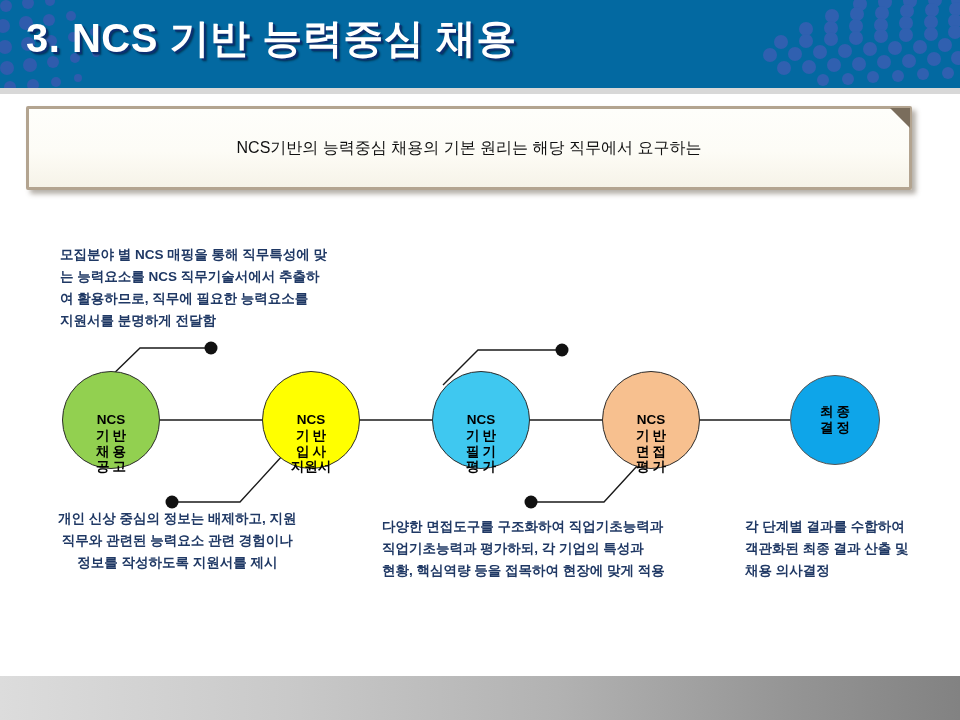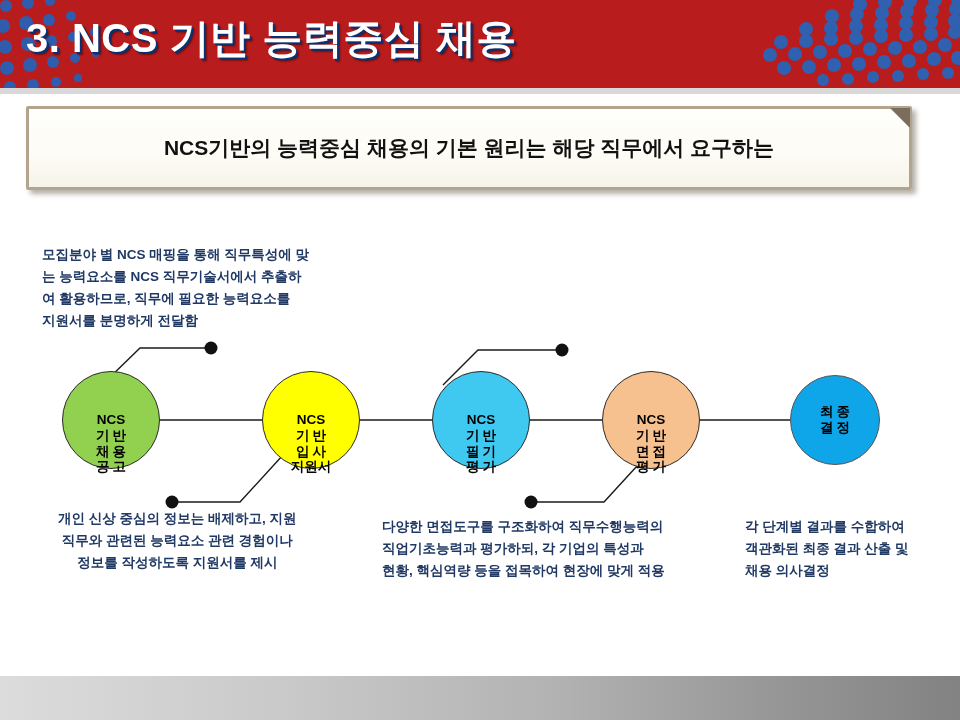--- a/index.html
+++ b/index.html
@@ -17,21 +17,21 @@
     background: #ffffff;
     overflow: hidden;
   }
 
   
   #header {
     position: absolute;
     left: 0; top: 0;
     width: 960px;
     height: 88px;
-    background: #b91c1c;
+    background: #0369a1;
     overflow: hidden;
   }
   .dotfield {
     position: absolute;
     top: 0;
     height: 88px;
     opacity: 1;
   }
   #dots-left { left: 0; width: 230px; }
   #dots-right { right: 0; width: 250px; }
@@ -77,22 +77,22 @@
   }
   #subtitle-box .fold {
     position: absolute;
     right: -1px;
     top: -1px;
     width: 0; height: 0;
     border-left: 20px solid transparent;
     border-top: 20px solid #7a6d5c;
   }
   .subtitle-line {
-    font-size: 21px;
-    font-weight: bold;
+    font-size: 16px;
+    font-weight: normal;
     color: #111111;
     line-height: 1.42;
     white-space: nowrap;
   }
 
   
   .callout {
     position: absolute;
     color: #1F3864;
     font-size: 13.5px;
@@ -288,36 +288,36 @@
     <span class="l ko">기반</span>
     <span class="l ko">면접</span>
     <span class="l ko">평가</span>
   </div>
 
   <div class="node" style="left:790px; top:375px; width:90px; height:90px; background:#0ea5e9; border-color:#555;">
     <span class="l ko">최종</span>
     <span class="l ko">결정</span>
   </div>
 
-  <div class="callout" style="left:42px; top:244px;">
+  <div class="callout" style="left:60px; top:244px;">
     <div>모집분야 별 NCS 매핑을 통해 직무특성에 맞</div>
     <div>는 능력요소를 NCS 직무기술서에서 추출하</div>
     <div>여 활용하므로, 직무에 필요한 능력요소를</div>
     <div>지원서를 분명하게 전달함</div>
   </div>
 
 
   <div class="callout" style="left:58px; top:508px;text-align:center;">
     <div>개인 신상 중심의 정보는 배제하고, 지원</div>
     <div>직무와 관련된 능력요소 관련 경험이나</div>
     <div>정보를 작성하도록 지원서를 제시</div>
   </div>
 
   <div class="callout" style="left:382px; top:516px;">
-    <div>다양한 면접도구를 구조화하여 직무수행능력의</div>
+    <div>다양한 면접도구를 구조화하여 직업기초능력과</div>
     <div>직업기초능력과 평가하되, 각 기업의 특성과</div>
     <div>현황, 핵심역량 등을 접목하여 현장에 맞게 적용</div>
   </div>
 
   <div class="callout" style="left:745px; top:516px;">
     <div>각 단계별 결과를 수합하여</div>
     <div>객관화된 최종 결과 산출 및</div>
     <div>채용 의사결정</div>
   </div>
 

